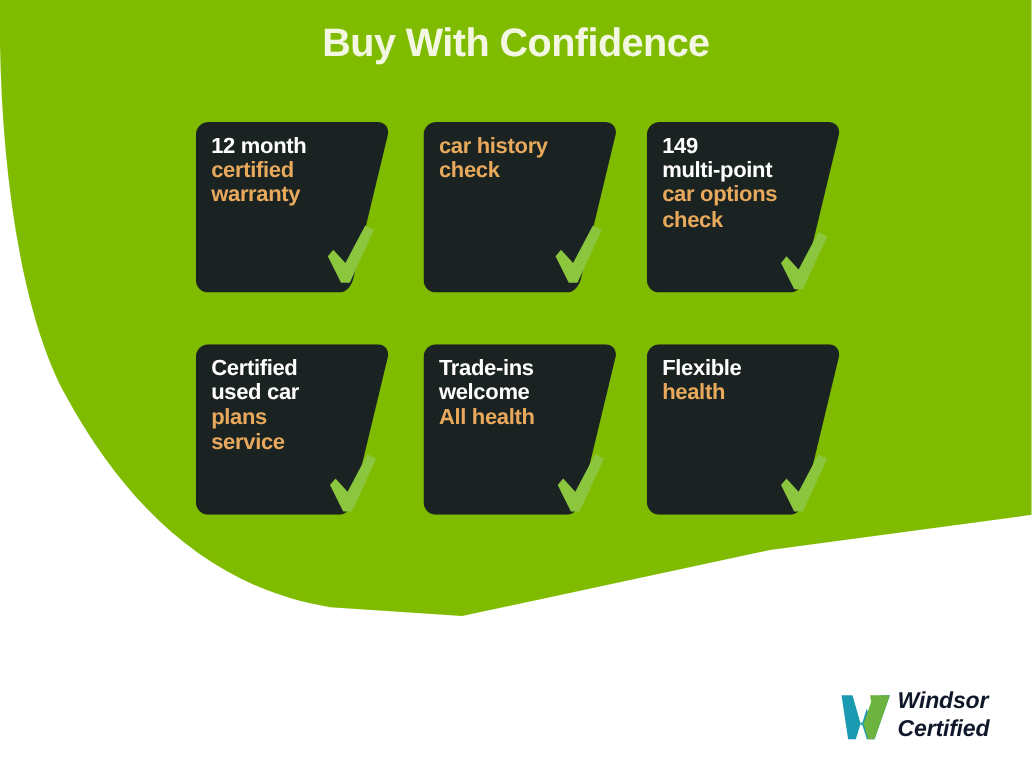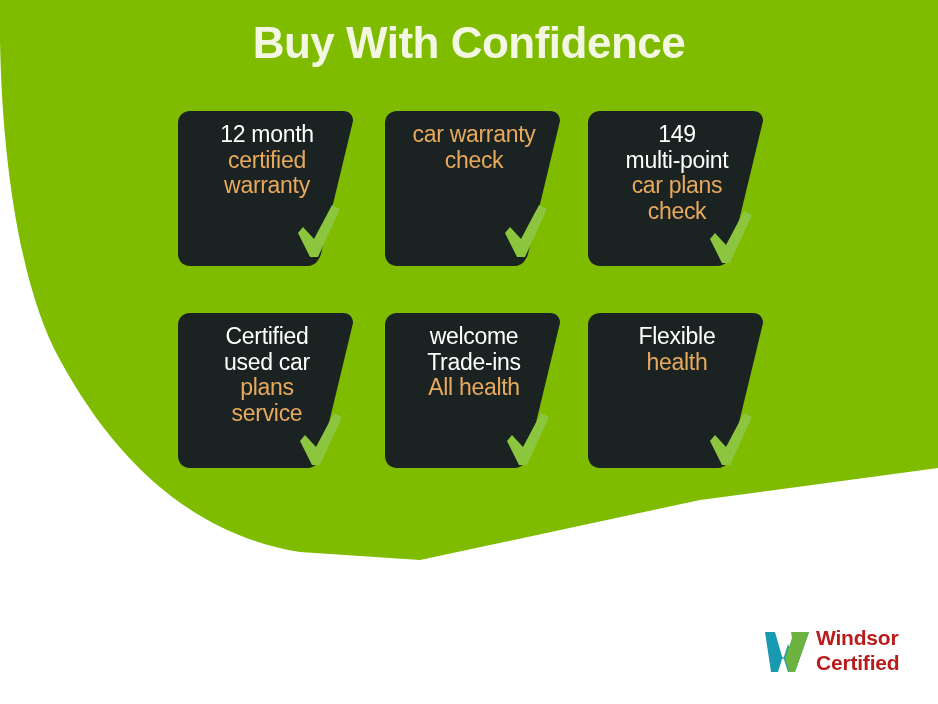--- a/index.html
+++ b/index.html
@@ -21,47 +21,46 @@
     left:0; top:0;
     width:938px; height:704px;
   }
 
   
   #page-title {
     position:absolute;
     left:0; top:18px;
     width:938px;
     text-align:center;
-    font-size:44px;
+    font-size:36px;
     font-weight:bold;
     letter-spacing:-0.5px;
     color:#f3f7e2;
   }
 
   
   .card {
     position:absolute;
     width:175px;
     height:155px;
   }
   .card-shape {
     position:absolute;
     left:0; top:0;
     width:175px; height:155px;
   }
   .card-text {
     position:absolute;
     left:14px; top:11px;
     width:150px;
-    font-size:23px;
-    font-weight:normal;
+    font-size:20px;
+    font-weight:bold;
     line-height:1.11;
     letter-spacing:-0.3px;
     z-index:2;
-    text-align:center;
   }
   .ln-white { color:#ffffff; display:block; white-space:nowrap; }
   .ln-orange { color:#e8a95c; display:block; white-space:nowrap; }
 
   .tick {
     position:absolute;
     z-index:3;
     width:46px; height:58px;
   }
 
@@ -78,25 +77,26 @@
 
   
   #logo {
     position:absolute;
     left:764px; top:626px;
     width:160px; height:56px;
   }
   #logo-mark { position:absolute; left:0; top:4px; width:46px; height:44px; }
   #logo-words {
     position:absolute; left:52px; top:0;
-    color:#b91c1c;
+    color:#0f172a;
     font-size:21px;
     font-weight:bold;
     line-height:1.18;
     letter-spacing:-0.2px;
+    font-style:italic;
   }
   #logo-words span { display:block; }
 </style>
 </head>
 <body>
 
 <div id="stage">
 
   <svg id="bg-blob" viewBox="0 0 938 704" preserveAspectRatio="none">
     <path d="M0,0 L938,0 L938,468 L700,500 L420,560 L300,552
@@ -120,37 +120,37 @@
       <path d="M2,30 L7,24 L18,36 L36,2 L44,6 L22,54 L14,54 Z" fill="#8cc63f"></path>
     </svg>
   </div>
 
   <div class="card row-1 col-2">
     <svg class="card-shape" viewBox="0 0 175 155">
       <path d="M12,0 L165,0 C171,0 175,4 175,10 L143,143 C141,150 136,155 130,155 L12,155
                C5,155 0,150 0,143 L0,12 C0,5 5,0 12,0 Z" fill="#1a2322"></path>
     </svg>
     <div class="card-text">
-      <span class="ln-orange">car warranty</span>
+      <span class="ln-orange">car history</span>
       <span class="ln-orange">check</span>
     </div>
     <svg class="tick tick-a" viewBox="0 0 46 58">
       <path d="M2,30 L7,24 L18,36 L36,2 L44,6 L22,54 L14,54 Z" fill="#8cc63f"></path>
     </svg>
   </div>
 
   <div class="card row-1 col-3">
     <svg class="card-shape" viewBox="0 0 175 155">
       <path d="M12,0 L165,0 C171,0 175,4 175,10 L143,143 C141,150 136,155 130,155 L12,155
                C5,155 0,150 0,143 L0,12 C0,5 5,0 12,0 Z" fill="#1a2322"></path>
     </svg>
     <div class="card-text">
       <span class="ln-white">149</span>
       <span class="ln-white">multi-point</span>
-      <span class="ln-orange">car plans</span>
+      <span class="ln-orange">car options</span>
       <span class="ln-orange">check</span>
     </div>
     <svg class="tick tick-b" viewBox="0 0 46 58">
       <path d="M2,30 L7,24 L18,36 L36,2 L44,6 L22,54 L14,54 Z" fill="#8cc63f"></path>
     </svg>
   </div>
 
   <div class="card row-2 col-1">
     <svg class="card-shape" viewBox="0 0 175 155">
       <path d="M12,0 L165,0 C171,0 175,4 175,10 L143,143 C141,150 136,155 130,155 L12,155
@@ -166,22 +166,22 @@
       <path d="M2,30 L7,24 L18,36 L36,2 L44,6 L22,54 L14,54 Z" fill="#8cc63f"></path>
     </svg>
   </div>
 
   <div class="card row-2 col-2">
     <svg class="card-shape" viewBox="0 0 175 155">
       <path d="M12,0 L165,0 C171,0 175,4 175,10 L143,143 C141,150 136,155 130,155 L12,155
                C5,155 0,150 0,143 L0,12 C0,5 5,0 12,0 Z" fill="#1a2322"></path>
     </svg>
     <div class="card-text">
+      <span class="ln-white">Trade-ins</span>
       <span class="ln-white">welcome</span>
-      <span class="ln-white">Trade-ins</span>
       <span class="ln-orange">All health</span>
     </div>
     <svg class="tick tick-b" viewBox="0 0 46 58">
       <path d="M2,30 L7,24 L18,36 L36,2 L44,6 L22,54 L14,54 Z" fill="#8cc63f"></path>
     </svg>
   </div>
 
   <div class="card row-2 col-3">
     <svg class="card-shape" viewBox="0 0 175 155">
       <path d="M12,0 L165,0 C171,0 175,4 175,10 L143,143 C141,150 136,155 130,155 L12,155

